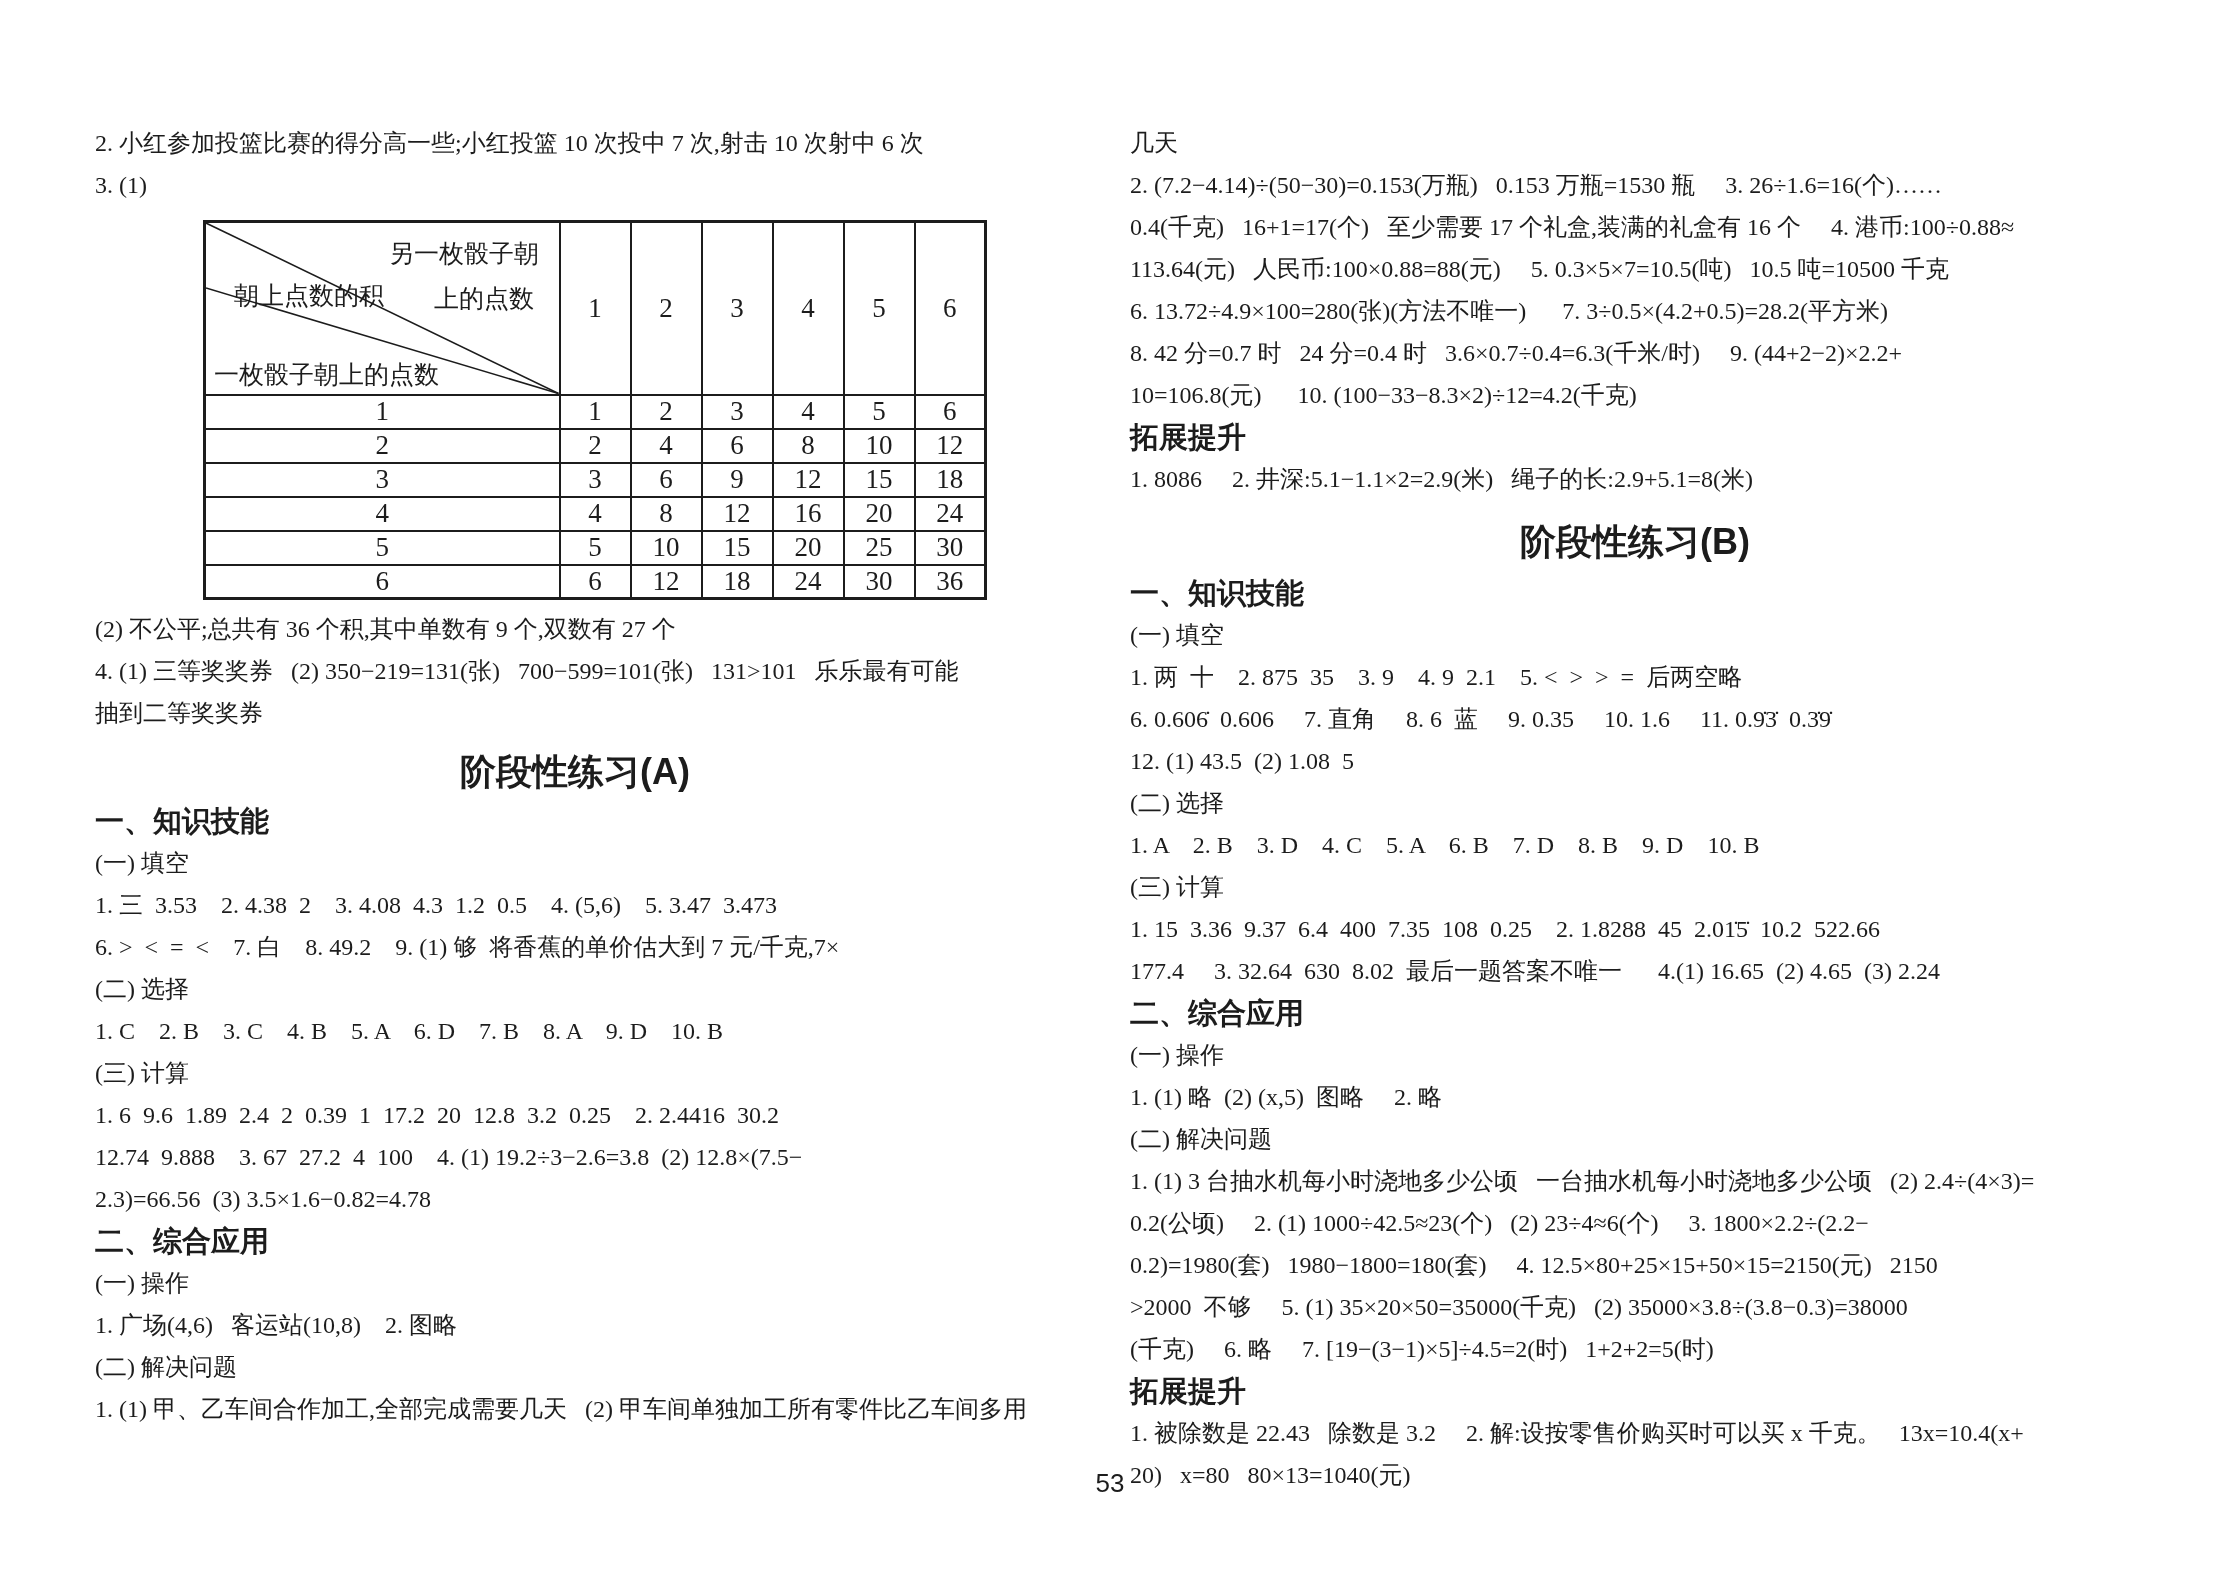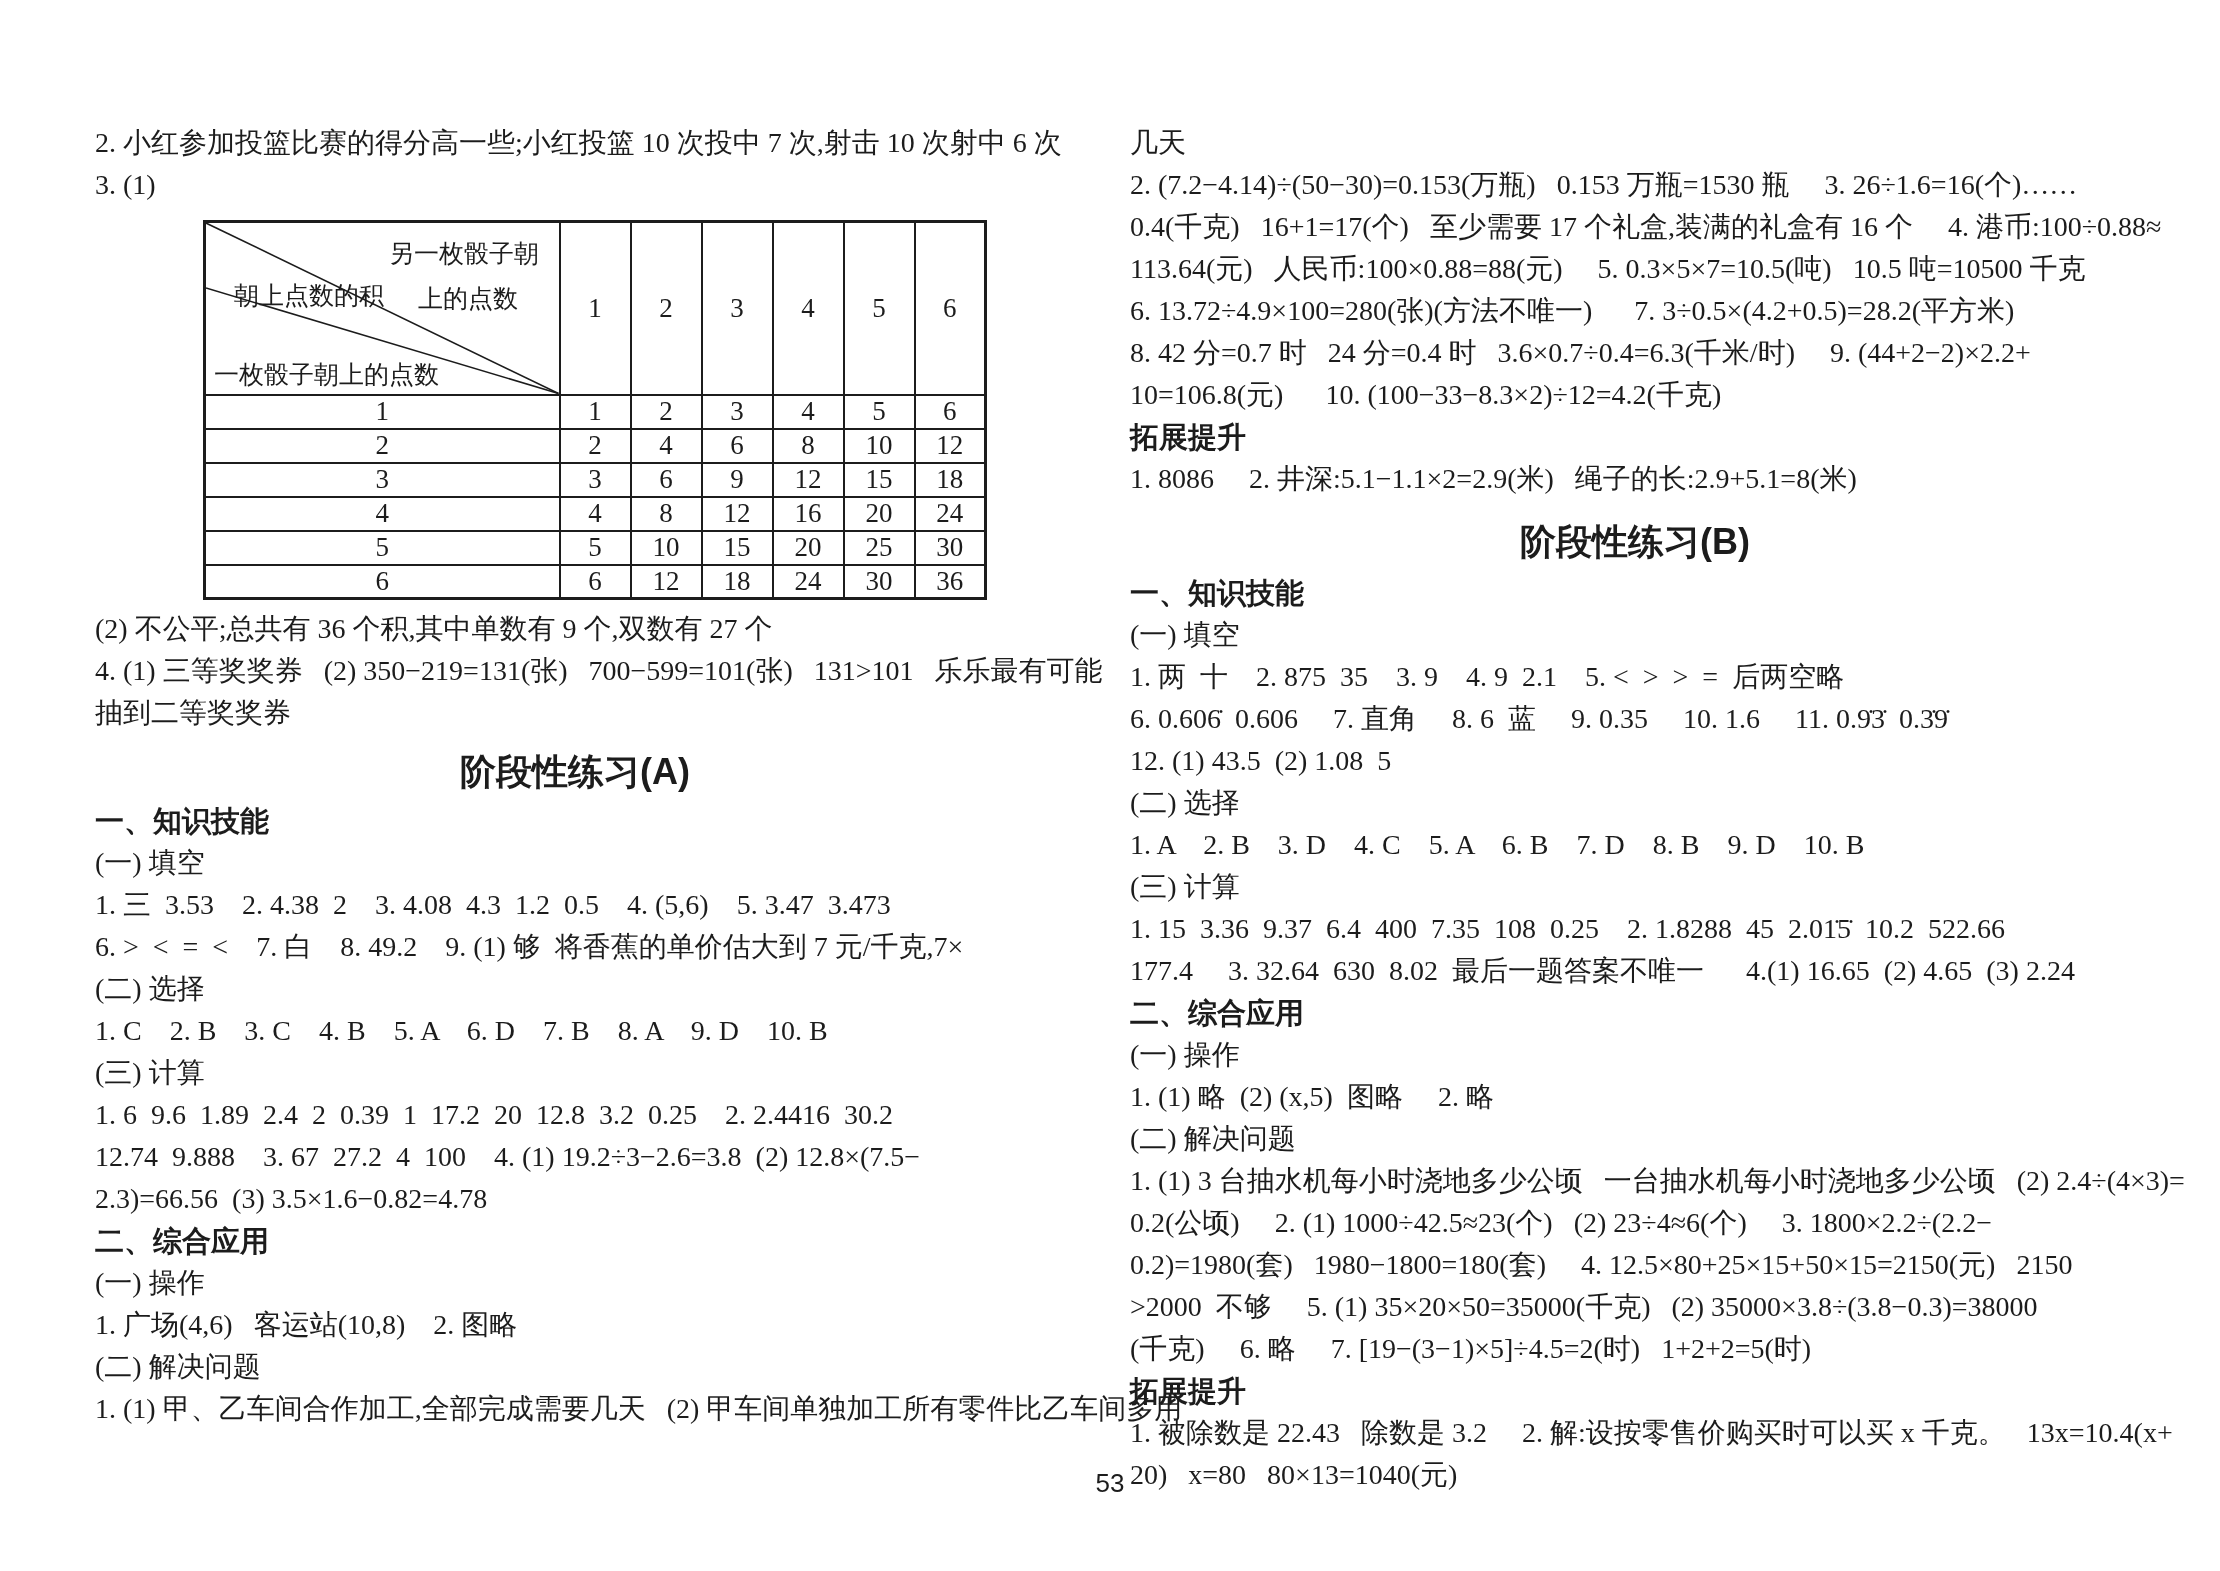--- a/index.html
+++ b/index.html
@@ -4,39 +4,39 @@
 <style>
   html,body{margin:0;padding:0;}
   body{
     width:2220px;height:1571px;background:#ffffff;color:#1c1c1c;
     font-family:"Liberation Serif","DejaVu Serif",serif;
     position:relative;overflow:hidden;
   }
   .col{position:absolute;top:122px;}
   .col-left{left:95px;width:960px;}
   .col-right{left:1130px;width:1010px;}
-  .line{height:42px;line-height:42px;font-size:28px;white-space:pre;}
+  .line{height:42px;line-height:42px;font-size:24px;white-space:pre;}
   .sec{height:42px;line-height:42px;font-size:29px;white-space:pre;
        font-weight:700;font-family:"Liberation Sans","DejaVu Sans",sans-serif;}
   .heading{height:48px;line-height:48px;font-size:36px;font-weight:700;
        text-align:center;margin:14px 0 4px 0;white-space:pre;
        font-family:"Liberation Sans","DejaVu Sans",sans-serif;}
   .heading-b{margin-top:18px;margin-bottom:6px;}
 
   table.dice{border-collapse:collapse;table-layout:fixed;
        margin:14px 0 8px 108px;border:3px solid #1c1c1c;}
   table.dice td, table.dice th{border:2px solid #1c1c1c;text-align:center;
        vertical-align:middle;padding:0;font-weight:400;font-size:27px;color:#1c1c1c;}
   tr.hdr{height:173px;padding-left:28px;}
   tr.datarow{height:34px;}
   td.corner{position:relative;}
   td.corner svg{position:absolute;left:0;top:0;width:100%;height:100%;display:block;}
   .clbl{position:absolute;font-size:25px;line-height:1;white-space:nowrap;}
   .c-top{top:18px;left:183px;}
-  .c-top2{top:63px;left:212px;}
+  .c-top2{top:63px;left:228px;}
   .c-mid{top:60px;left:28px;}
   .c-bot{top:139px;left:8px;}
   .page-num{position:absolute;top:1468px;left:0;width:100%;text-align:center;
        font-size:26px;font-family:"Liberation Sans","DejaVu Sans",sans-serif;}
 </style>
 </head>
 <body>
 
 <div class="col col-left">
   <div class="line">2. 小红参加投篮比赛的得分高一些;小红投篮 10 次投中 7 次,射击 10 次射中 6 次</div>

